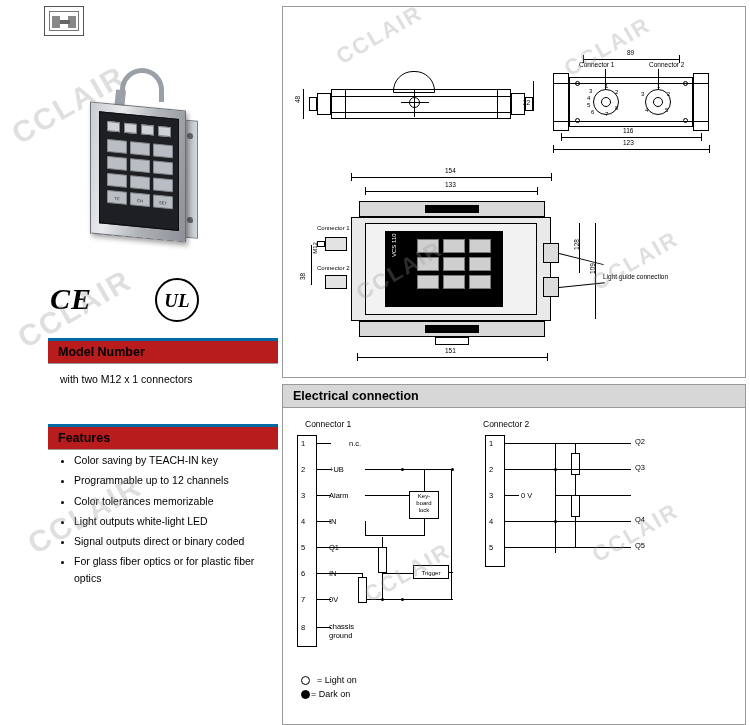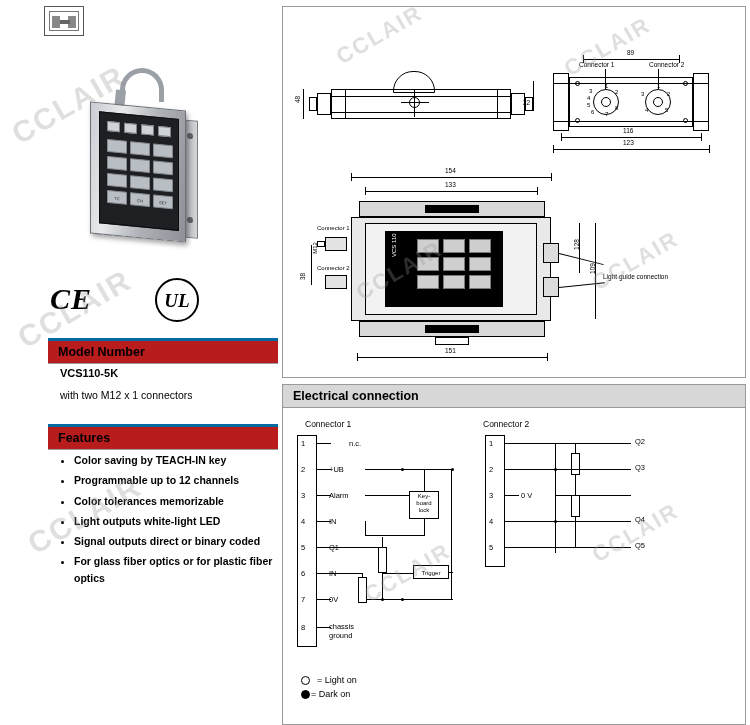--- a/index.html
+++ b/index.html
@@ -75,21 +75,21 @@
   .sec-bar {
     background: #b91c1c; border-top: 3px solid #0369a1; border-bottom: 1px solid #9a9a9a;
     font-size: 12.5px; font-weight: bold; padding: 4px 0 4px 10px;
   }
   .model-bar { position:absolute; left: 48px; top: 338px; width: 230px; }
   .features-bar { position:absolute; left: 48px; top: 424px; width: 230px; }
 
   .model-body { position:absolute; left: 60px; top: 366px; width: 215px; font-size: 10.5px; line-height: 1.45; }
   .model-body .mn { font-weight: bold; font-size: 11px; }
 
-  .features-list { position:absolute; left: 60px; top: 452px; width: 215px; font-size: 10.5px; line-height: 1.55; font-weight: bold; }
+  .features-list { position:absolute; left: 60px; top: 452px; width: 215px; font-size: 10.5px; line-height: 1.55; }
   .features-list ul { margin: 0; padding-left: 14px; }
   .features-list li { margin-bottom: 4px; }
 
   
   .right { position: absolute; left: 282px; top: 6px; width: 464px; height: 713px; }
   .panel-box { position: absolute; border: 1px solid #9a9a9a; background: #fff; }
   .panel-title {
     background: #d7d7d7; border-bottom: 1px solid #9a9a9a;
     font-size: 12.5px; font-weight: bold; padding: 4px 0 4px 10px;
   }
@@ -171,21 +171,20 @@
       </div>
     </div>
 
     <div class="ce-row">
       <div class="ce-mark">CE</div>
       <div class="ul-mark">UL</div>
     </div>
 
     <div class="sec-bar model-bar">Model Number</div>
     <div class="model-body">
-      <div class="mn">VCS110-5K</div>
       <div style="height:6px"></div>
       <div>with two M12 x 1 connectors</div>
     </div>
 
     <div class="sec-bar features-bar">Features</div>
     <div class="features-list">
       <ul>
         <li>Color saving by TEACH-IN key</li>
         <li>Programmable up to 12 channels</li>
         <li>Color tolerances memorizable</li>

